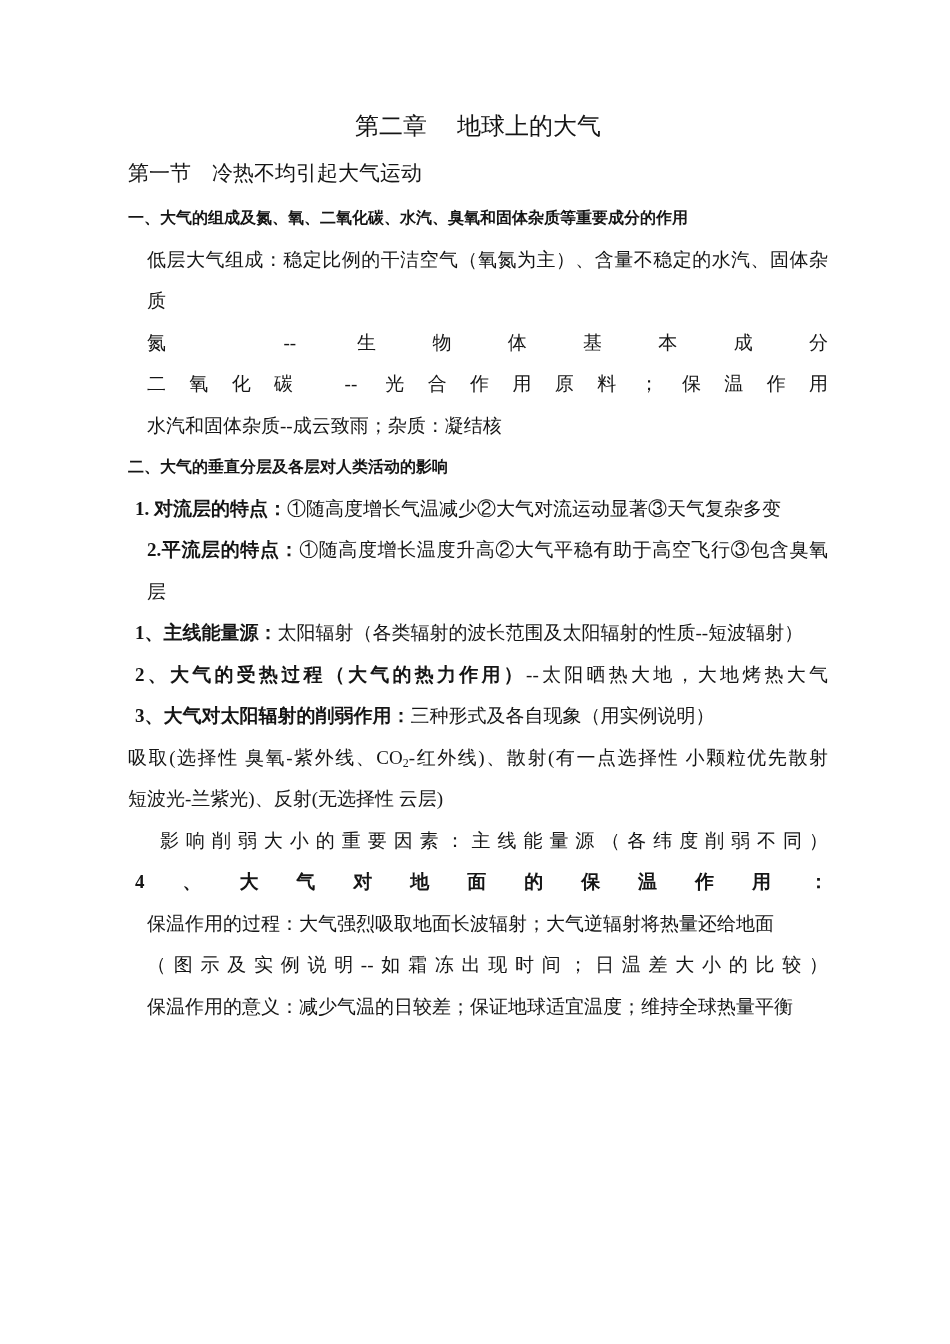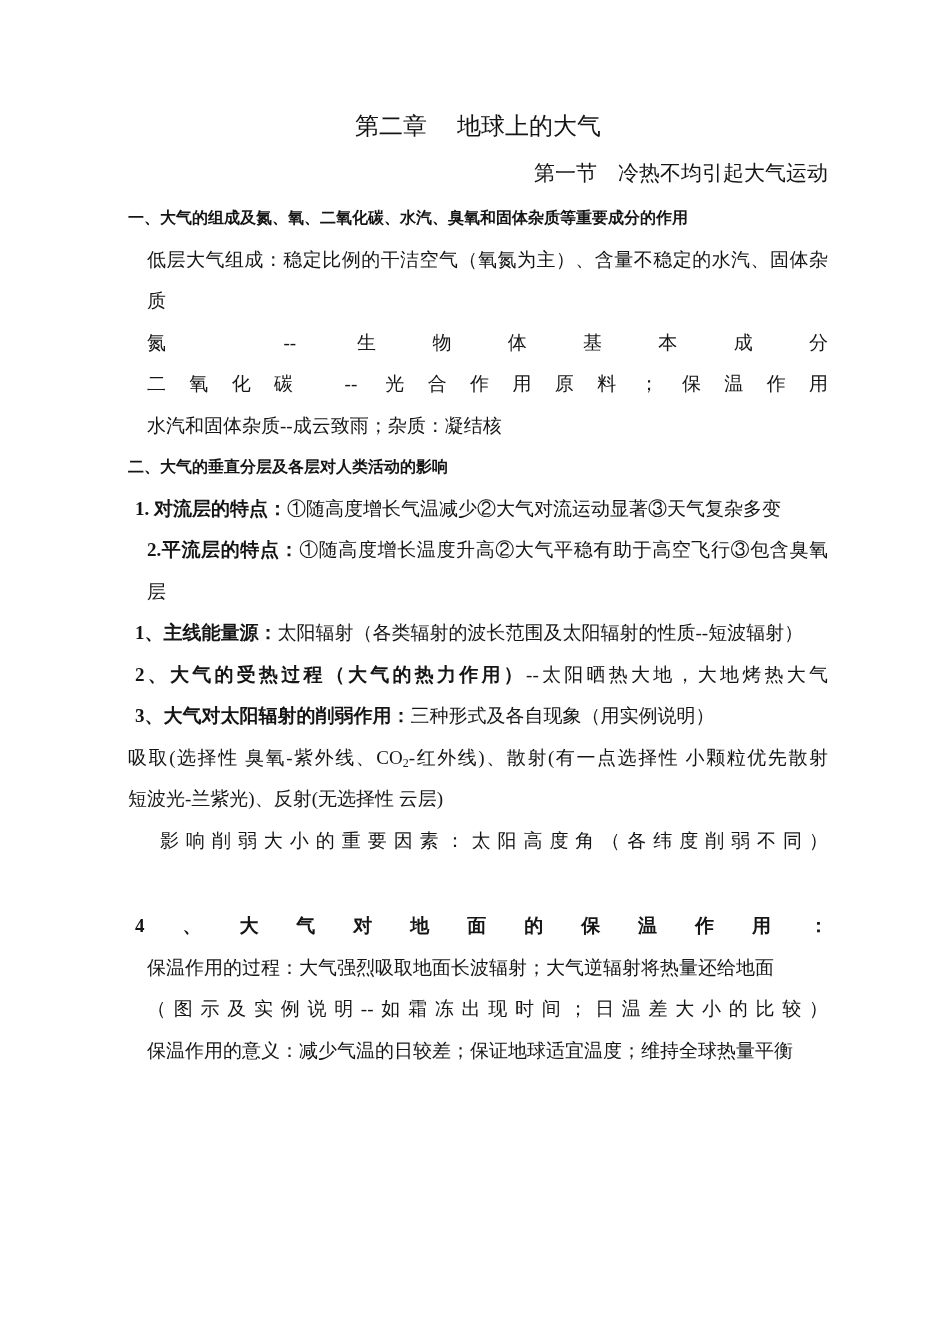--- a/index.html
+++ b/index.html
@@ -22,35 +22,35 @@
     overflow: hidden;
     background: #ffffff;
   }
   .t-title {
     text-align: center;
     font-size: 24px;
     line-height: 47px;
     white-space: nowrap;
   }
   .t-sub {
-    text-align: right;
+    text-align: left;
     font-size: 21px;
     line-height: 47px;
     white-space: nowrap;
   }
   .line {
     font-size: 19px;
     line-height: 41.5px;
     white-space: nowrap;
   }
   .h {
     font-size: 16px;
     font-weight: bold;
   }
-  .b { font-weight: bold; margin-top: 44px; }
+  .b { font-weight: bold; }
   
   .j {
     white-space: normal;
     text-align: justify;
     text-align-last: justify;
     text-justify: inter-character;
   }
   .in { padding-left: 7px; }   
   .i1 { padding-left: 19px; }  
   .i2 { padding-left: 32px; }  
@@ -79,19 +79,19 @@
   <p class="line h">二、大气的垂直分层及各层对人类活动的影响</p>
   <p class="line in"><span class="b">1. 对流层的特点：</span><span>①随高度增长气温减少②大气对流运动显著③天气复杂多变</span></p>
   <p class="line i1 j"><span class="b">2.平流层的特点：</span><span>①随高度增长温度升高②大气平稳有助于高空飞行③包含臭氧</span></p>
   <p class="line i1">层</p>
 
   <p class="line in"><span class="b">1、主线能量源：</span><span>太阳辐射（各类辐射的波长范围及太阳辐射的性质--短波辐射）</span></p>
   <p class="line in j"><span class="b">2、大气的受热过程（大气的热力作用）</span><span>--太阳晒热大地，大地烤热大气</span></p>
   <p class="line in"><span class="b">3、大气对太阳辐射的削弱作用：</span><span>三种形式及各自现象（用实例说明）</span></p>
   <p class="line j"><span>吸取(选择性 臭氧-紫外线、CO</span><sub>2</sub><span>-红外线)、散射(有一点选择性 小颗粒优先散射</span></p>
   <p class="line">短波光-兰紫光)、反射(无选择性 云层)</p>
-  <p class="line i2 j">影响削弱大小的重要因素：太阳高度角（各纬度削弱不同）</p>
+  <p class="line i2 j">影响削弱大小的重要因素：主线能量源（各纬度削弱不同）</p>
   <p class="line in j b">4、大气对地面的保温作用：</p>
   <p class="line i1">保温作用的过程：大气强烈吸取地面长波辐射；大气逆辐射将热量还给地面</p>
   <p class="line i1 j">（图示及实例说明--如霜冻出现时间；日温差大小的比较）</p>
   <p class="line i1">保温作用的意义：减少气温的日较差；保证地球适宜温度；维持全球热量平衡</p>
 
 </div>
 
 </body></html>

